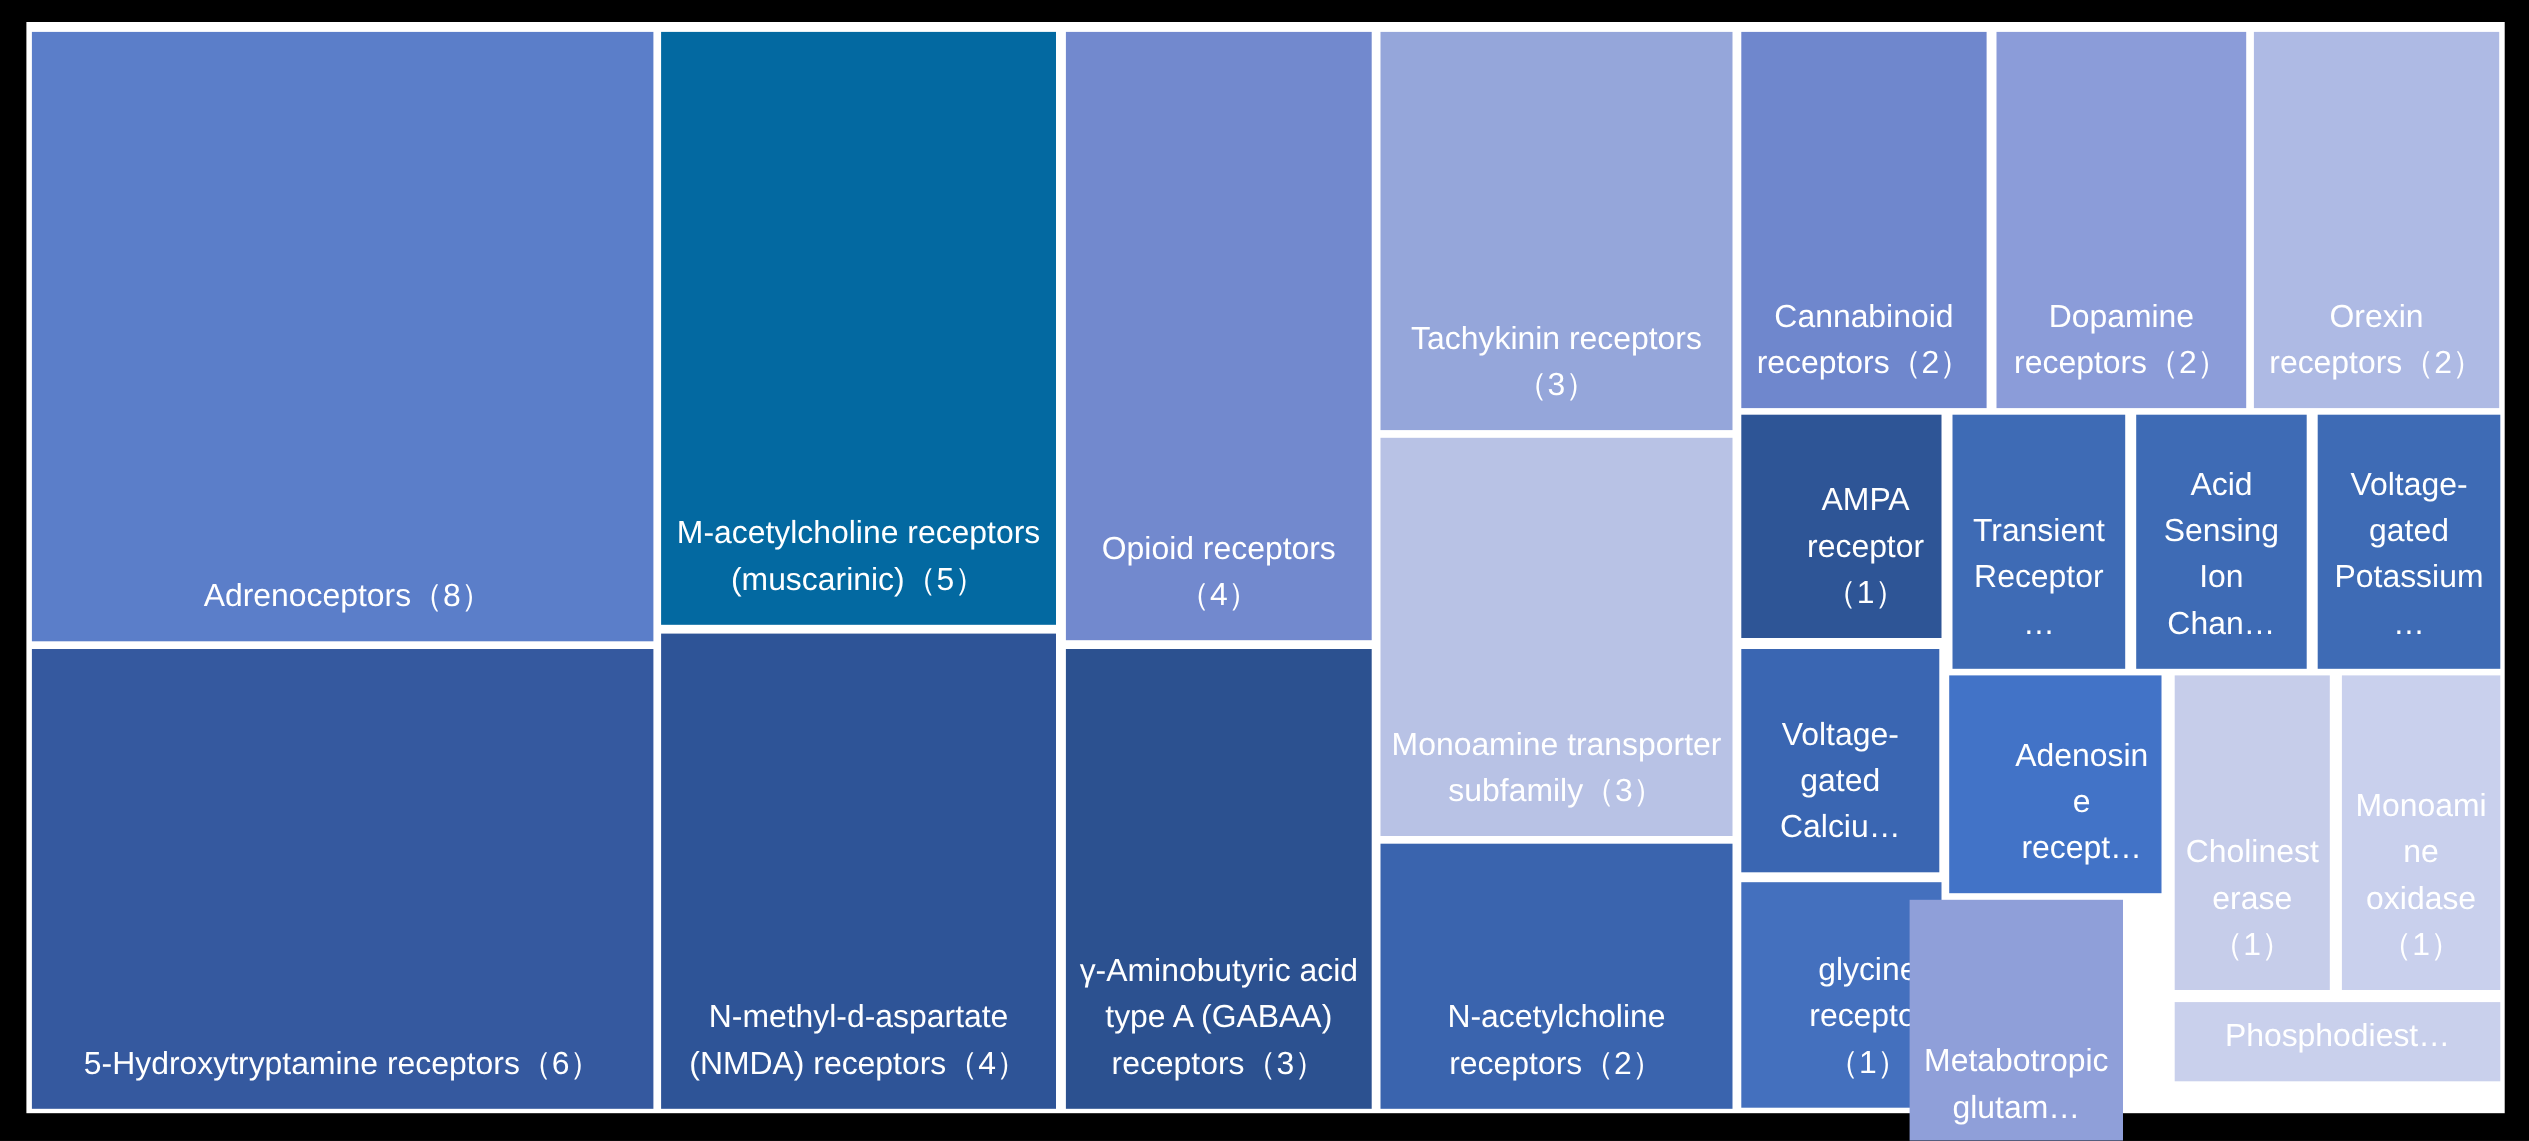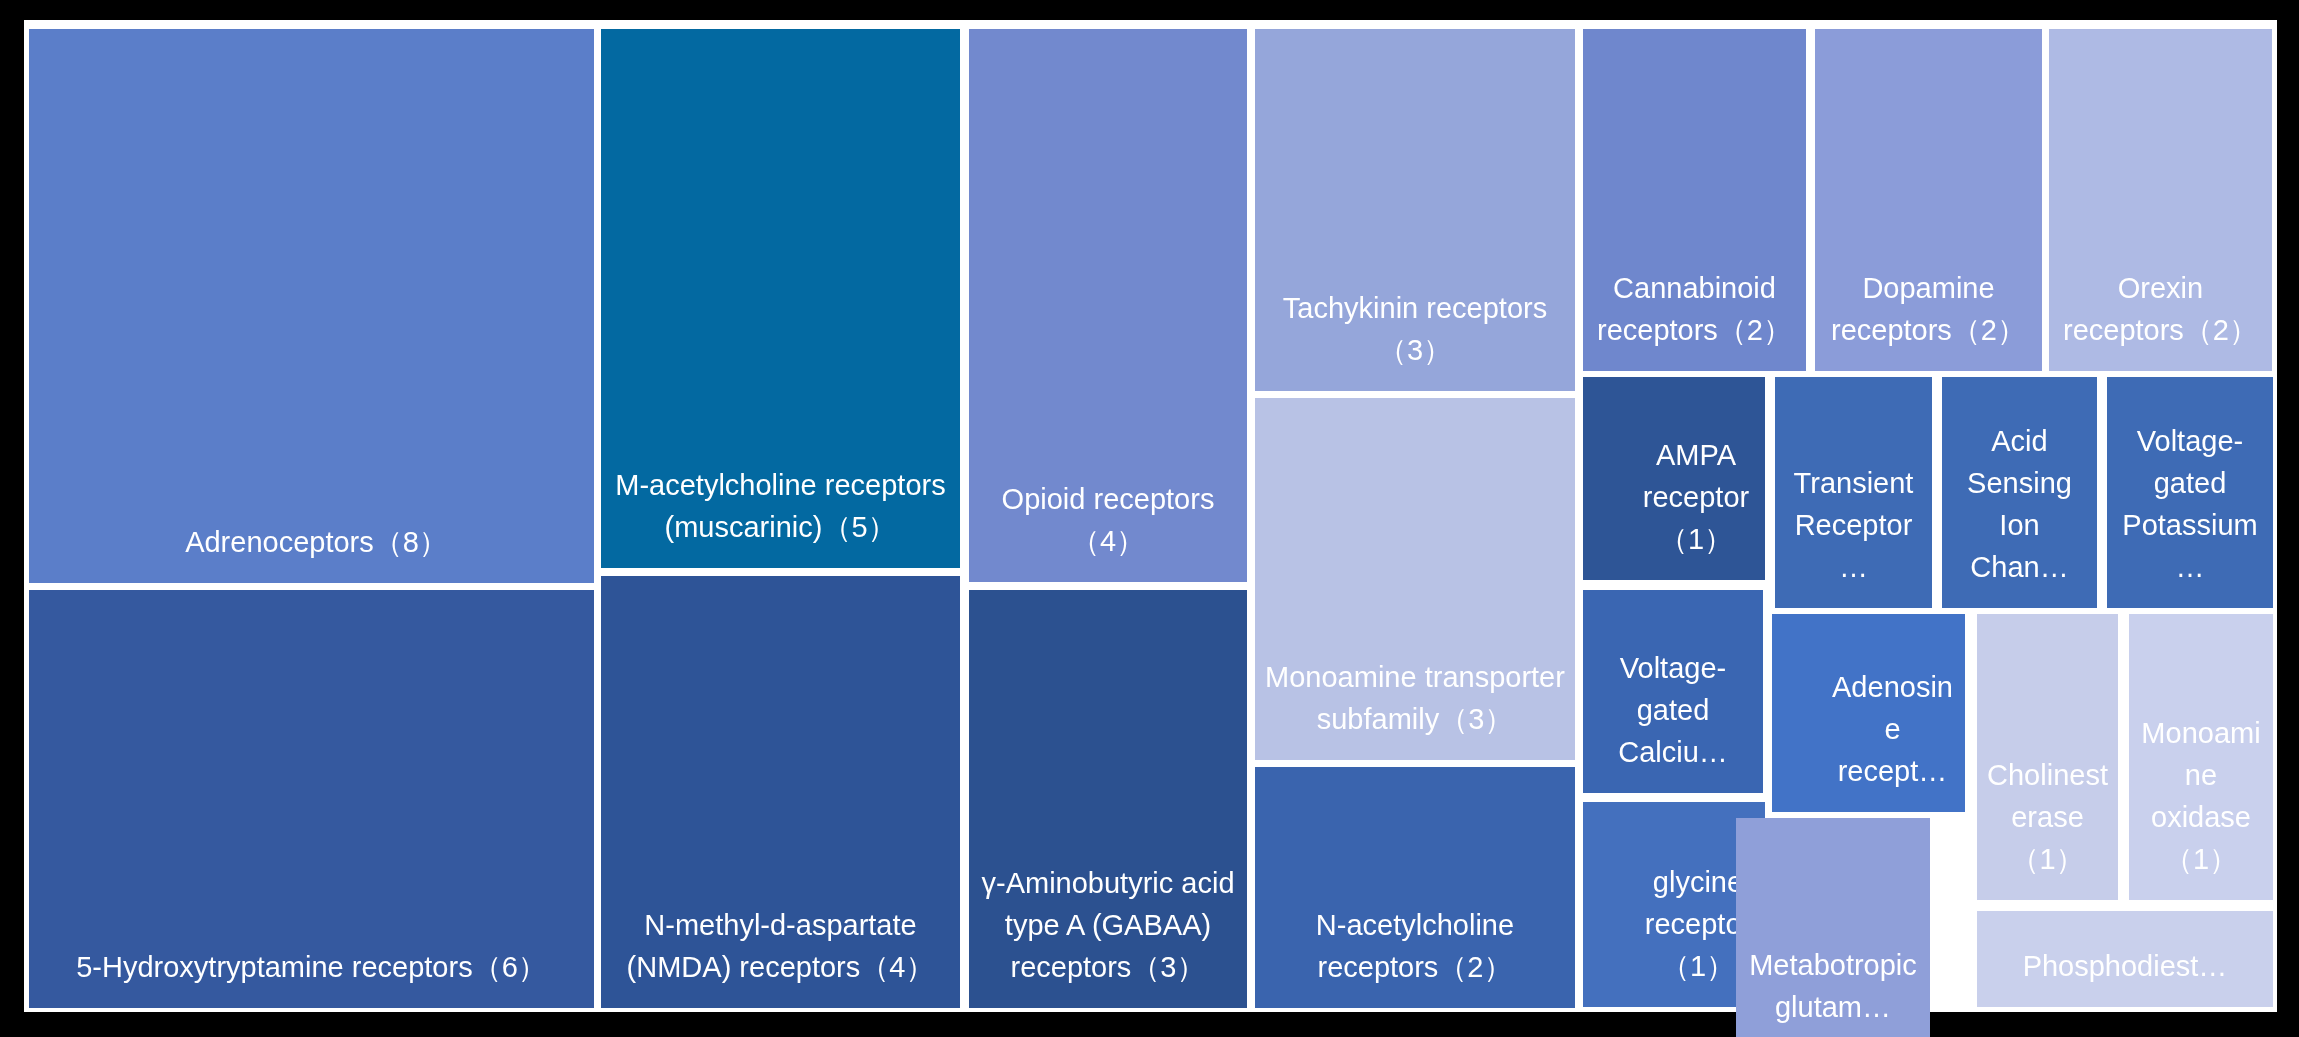--- a/index.html
+++ b/index.html
@@ -112,16 +112,16 @@
     </div>
     <div class="tile" style="left: 2129px; top: 614px; width: 144px; height: 286px; background: rgb(201, 208, 237);">
       <div class="lbl">Monoamine oxidase（1）</div>
     </div>
     <div class="tile" style="left: 1583px; top: 802px; width: 182px; height: 205px; background: rgb(68, 112, 190); padding-left: 48px;">
       <div class="lbl">glycine receptor（1）</div>
     </div>
     <div class="tile" style="left: 1736px; top: 818px; width: 194px; height: 230px; background: rgb(143, 159, 217); align-items: center;">
       <div class="lbl">Metabotropic glutam…</div>
     </div>
-    <div class="tile" style="left: 1977px; top: 911px; width: 296px; height: 96px; background: rgb(201, 208, 236);">
+    <div class="tile" style="left: 1977px; top: 911px; width: 296px; height: 72px; background: rgb(201, 208, 236);">
       <div class="lbl">Phosphodiest…</div>
     </div>
   </div>
 
 </body></html>

